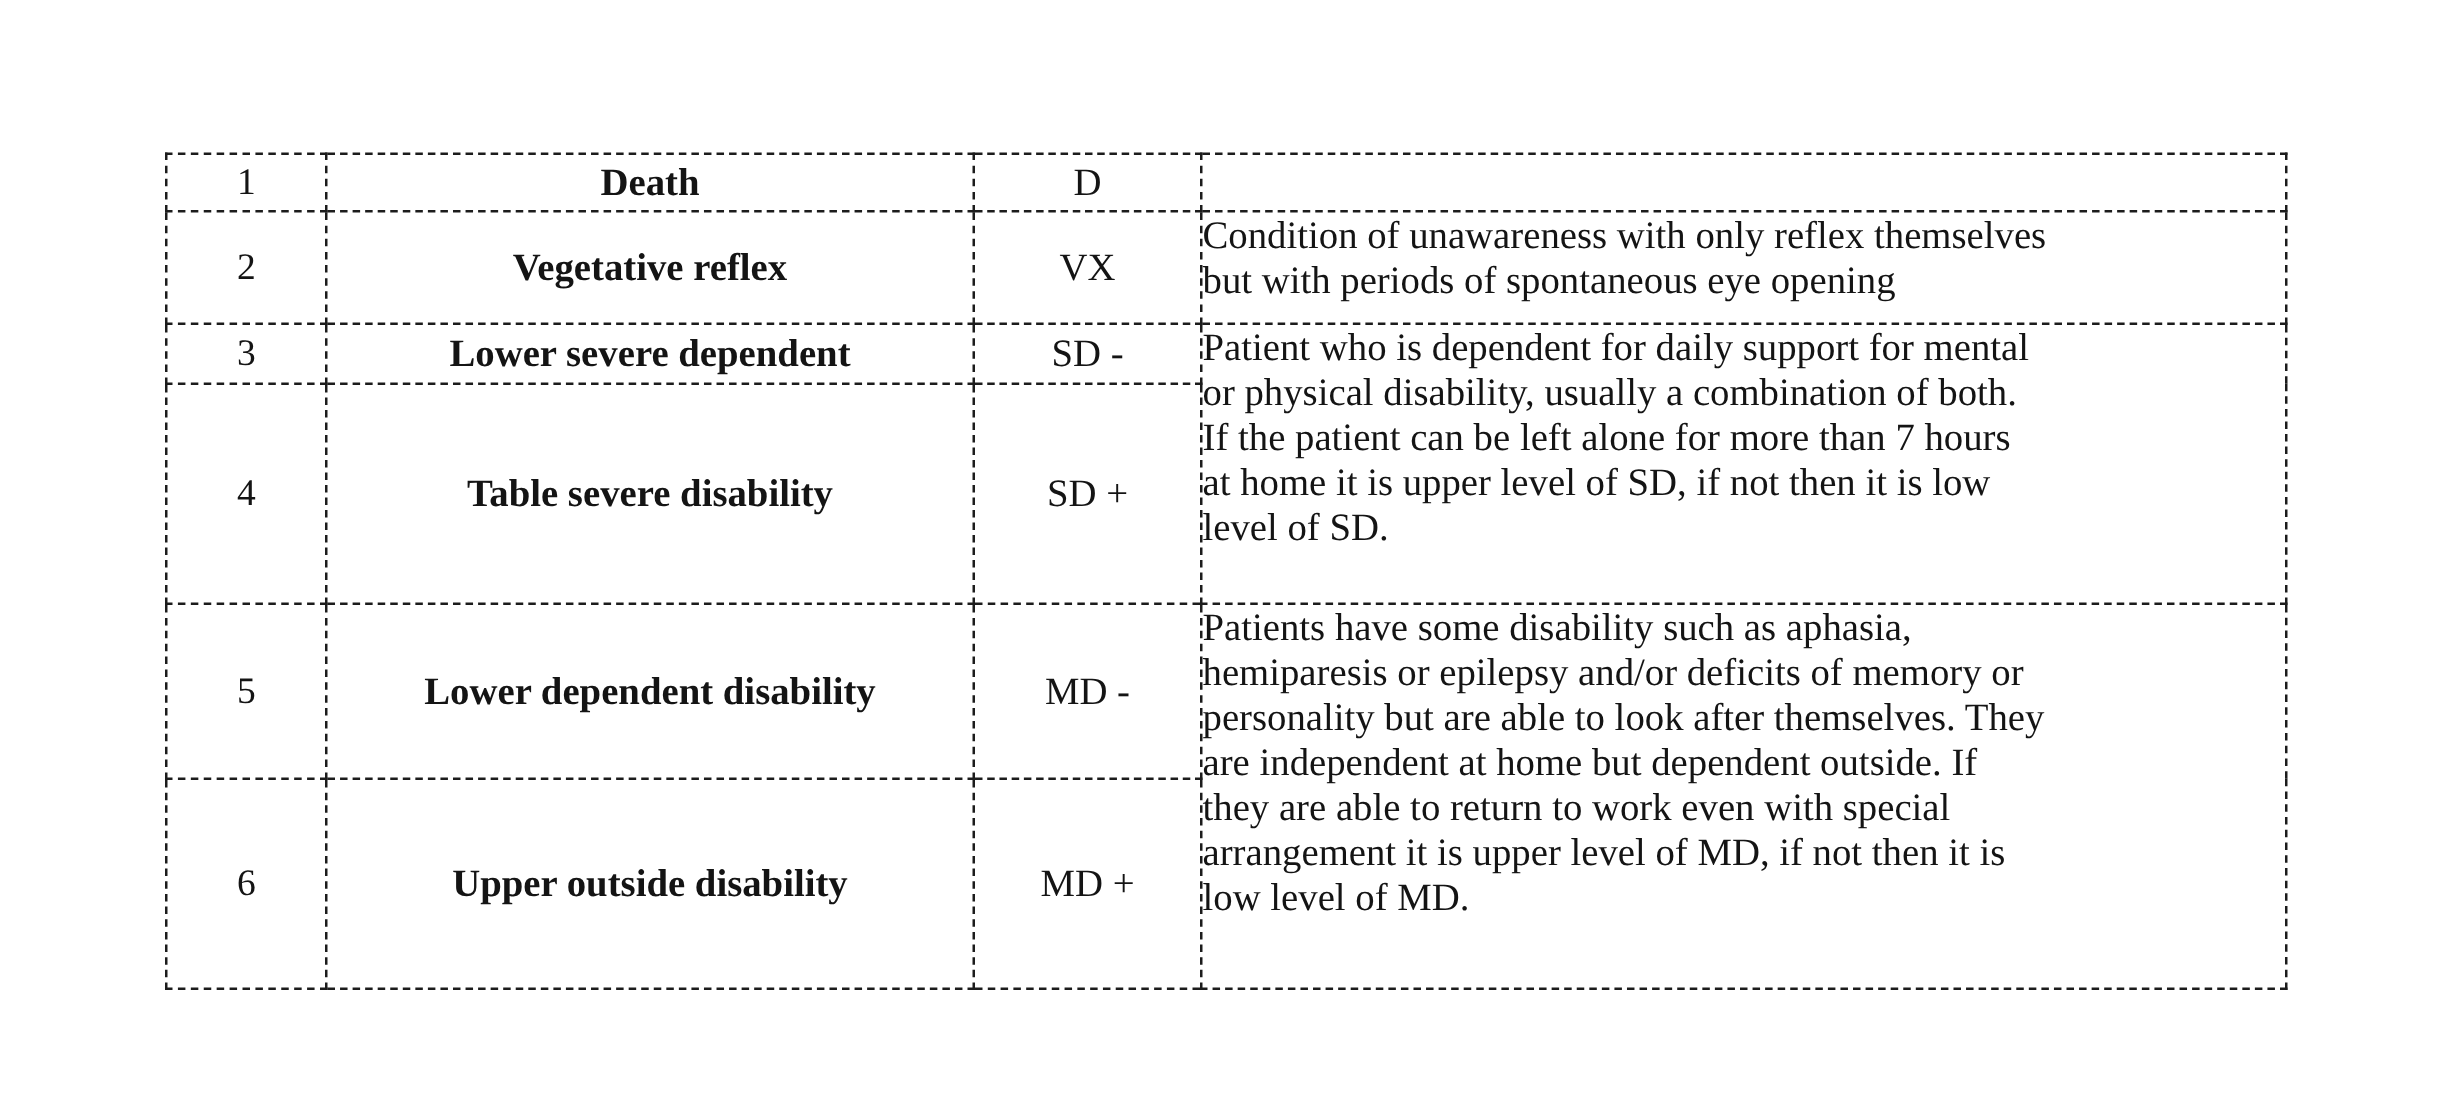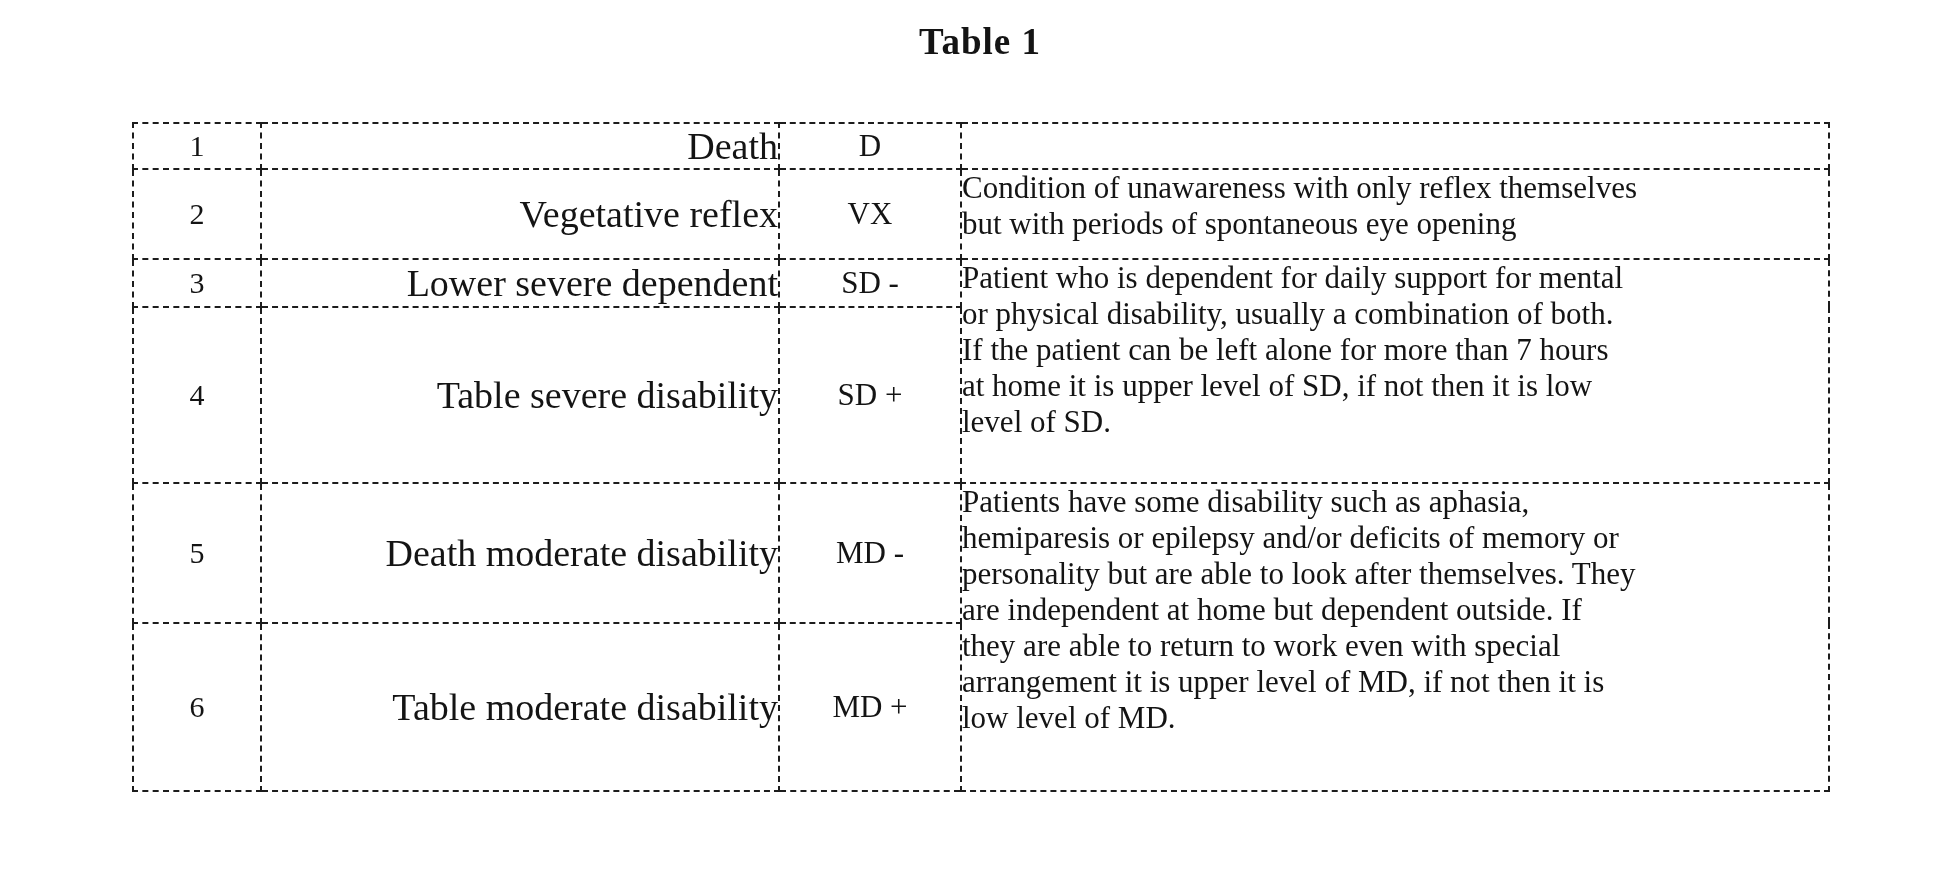--- a/index.html
+++ b/index.html
@@ -50,44 +50,44 @@
   tr.r3 { height: 48px; }
   tr.r4 { height: 176px; }
   tr.r5 { height: 140px; }
   tr.r6 { height: 168px; }
   td.num-cell {
     text-align: center;
     vertical-align: middle;
     font-size: 30px;
   }
   td.label-cell {
-    text-align: right;
+    text-align: center;
     vertical-align: middle;
-    font-size: 38px;
+    font-size: 31px;
+    font-weight: bold;
   }
   td.abbr-cell {
     text-align: center;
     vertical-align: middle;
     font-size: 31px;
   }
   td.desc-cell {
     vertical-align: top;
     text-align: left;
     font-size: 31px;
     line-height: 36px;
     padding: 8px 12px 6px 16px;
     white-space: pre-line;
   }
 </style>
 </head>
 <body>
 
 <div class="page">
 
-  <div class="doc-title">Table 1</div>
 
   <table class="scale-table">
     <colgroup>
       <col class="c1">
         <col class="c2">
         <col class="c3">
         <col class="c4">
     </colgroup>
     <tbody>
       <tr class="r1">
@@ -113,31 +113,31 @@
 at home it is upper level of SD, if not then it is low
 level of SD.</td>
       </tr>
       <tr class="r4">
         <td class="num-cell">4</td>
         <td class="label-cell">Table severe disability</td>
         <td class="abbr-cell">SD +</td>
       </tr>
       <tr class="r5">
         <td class="num-cell">5</td>
-        <td class="label-cell">Death moderate disability</td>
+        <td class="label-cell">Lower dependent disability</td>
         <td class="abbr-cell">MD -</td>
         <td class="desc-cell" rowspan="2">Patients have some disability such as aphasia,
 hemiparesis or epilepsy and/or deficits of memory or
 personality but are able to look after themselves. They
 are independent at home but dependent outside.  If
 they are able to return to work even with special
 arrangement it is upper level of MD, if not then it is
 low level of MD.</td>
       </tr>
       <tr class="r6">
         <td class="num-cell">6</td>
-        <td class="label-cell">Table moderate disability</td>
+        <td class="label-cell">Upper outside disability</td>
         <td class="abbr-cell">MD +</td>
       </tr>
     </tbody>
   </table>
 
 </div>
 
 </body></html>

